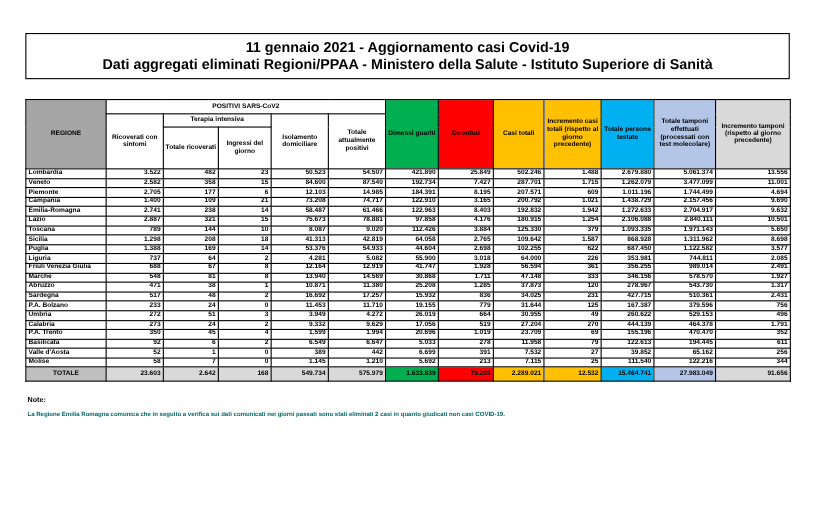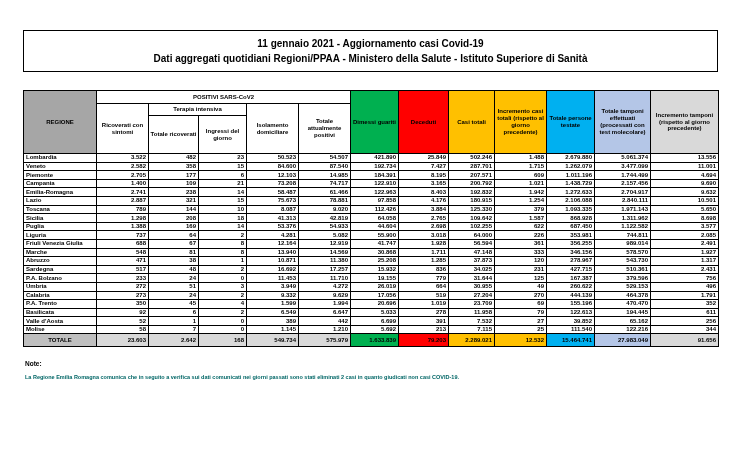--- a/index.html
+++ b/index.html
@@ -6,21 +6,21 @@
   html,body { width:740px; height:460px; background:#fff; overflow:hidden; }
   .page {
     position:relative; width:740px; height:460px; background:#fff;
     font-family:"Liberation Sans", sans-serif; color:#000;
   }
   .title-box {
     position:absolute; left:23px; top:30px; width:695px; height:42px;
     border:1px solid #000; display:flex; flex-direction:column;
     align-items:center; justify-content:space-evenly; padding:3px 0;
   }
-  .title-line { font-size:10px; font-weight:bold; text-align:center; line-height:1.1; }
+  .title-line { font-size:13px; font-weight:bold; text-align:center; line-height:1.1; }
   table.covid {
     position:absolute; left:23px; top:90px; width:695px;
     border-collapse:collapse; table-layout:fixed;
   }
   table.covid th, table.covid td {
     border:1px solid #000; font-size:6px; line-height:1.15;
     overflow:hidden; vertical-align:middle;
   }
   table.covid th { font-weight:bold; text-align:center; padding:1px; }
   thead tr.h1 th { height:13px; }
@@ -50,21 +50,21 @@
   .note-label { font-size:6.5px; font-weight:bold; margin-bottom:7px; }
   .note-text { font-size:5.5px; font-weight:bold; color:#006666; line-height:1.2; }
 </style>
 </head>
 <body>
 
 <div class="page">
 
   <div class="title-box">
     <div class="title-line">11 gennaio 2021 - Aggiornamento casi Covid-19</div>
-    <div class="title-line">Dati aggregati quotidiani Regioni/PPAA - Ministero della Salute - Istituto Superiore di Sanità</div>
+    <div class="title-line">Dati aggregati eliminati Regioni/PPAA - Ministero della Salute - Istituto Superiore di Sanità</div>
   </div>
 
   <table class="covid">
     <colgroup>
       <col style="width:73px">
         <col style="width:52px">
         <col style="width:50px">
       <col style="width:48px">
         <col style="width:52px">
         <col style="width:52px">

